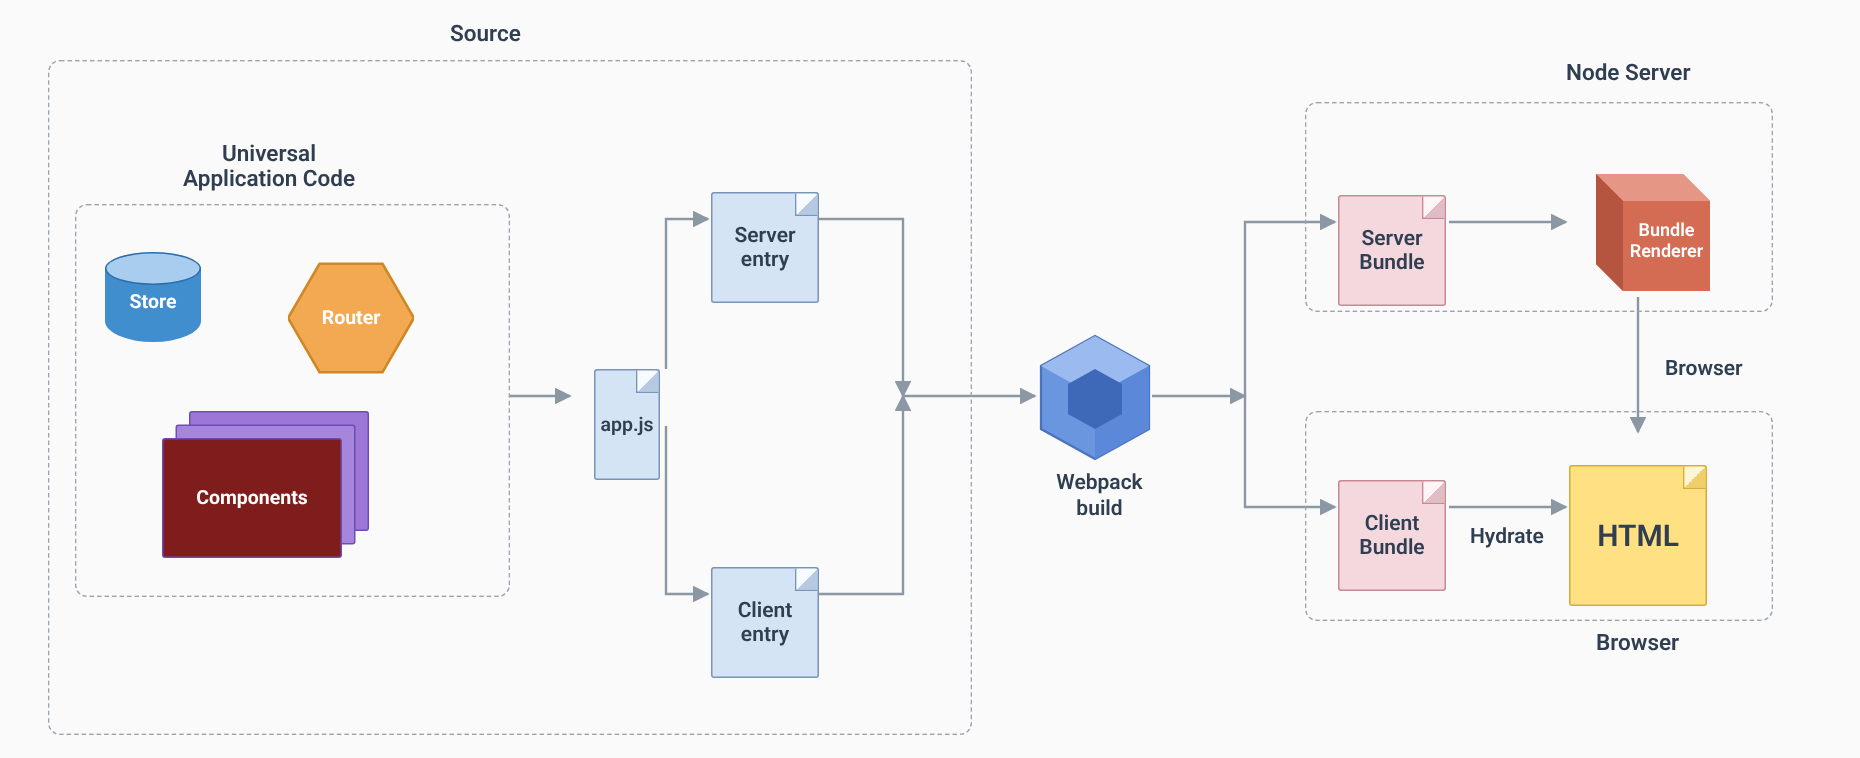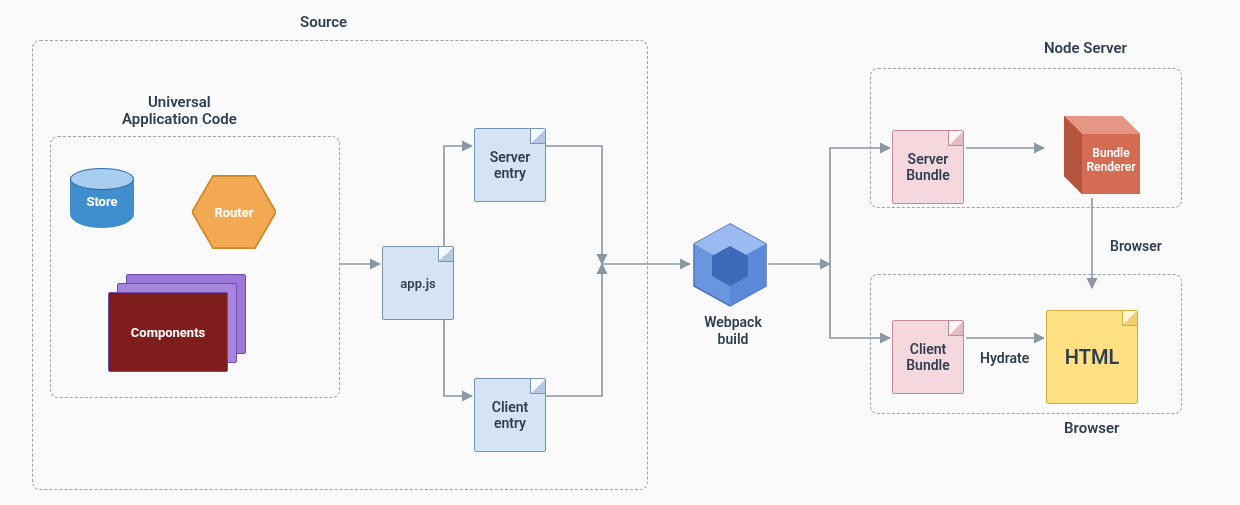--- a/index.html
+++ b/index.html
@@ -134,21 +134,21 @@
 </div>
 
 <div class="stack" style="left:108px;top:274px">
   <div class="sheet s1"></div>
   <div class="sheet s2"></div>
   <div class="sheet s3">
       <span>Components</span>
     </div>
 </div>
 
-<div class="file" style="left:382px;top:228px;width:72px;height:74px;font-size:13px">
+<div class="file" style="left:396px;top:228px;width:44px;height:74px;font-size:13px">
   <span>app.js</span>
 </div>
 
 <div class="file" style="left:474px;top:110px;width:72px;height:74px;white-space:pre">
   <span>Server
 entry</span>
 </div>
 
 <div class="file" style="left:474px;top:360px;width:72px;height:74px;white-space:pre">
   <span>Client

